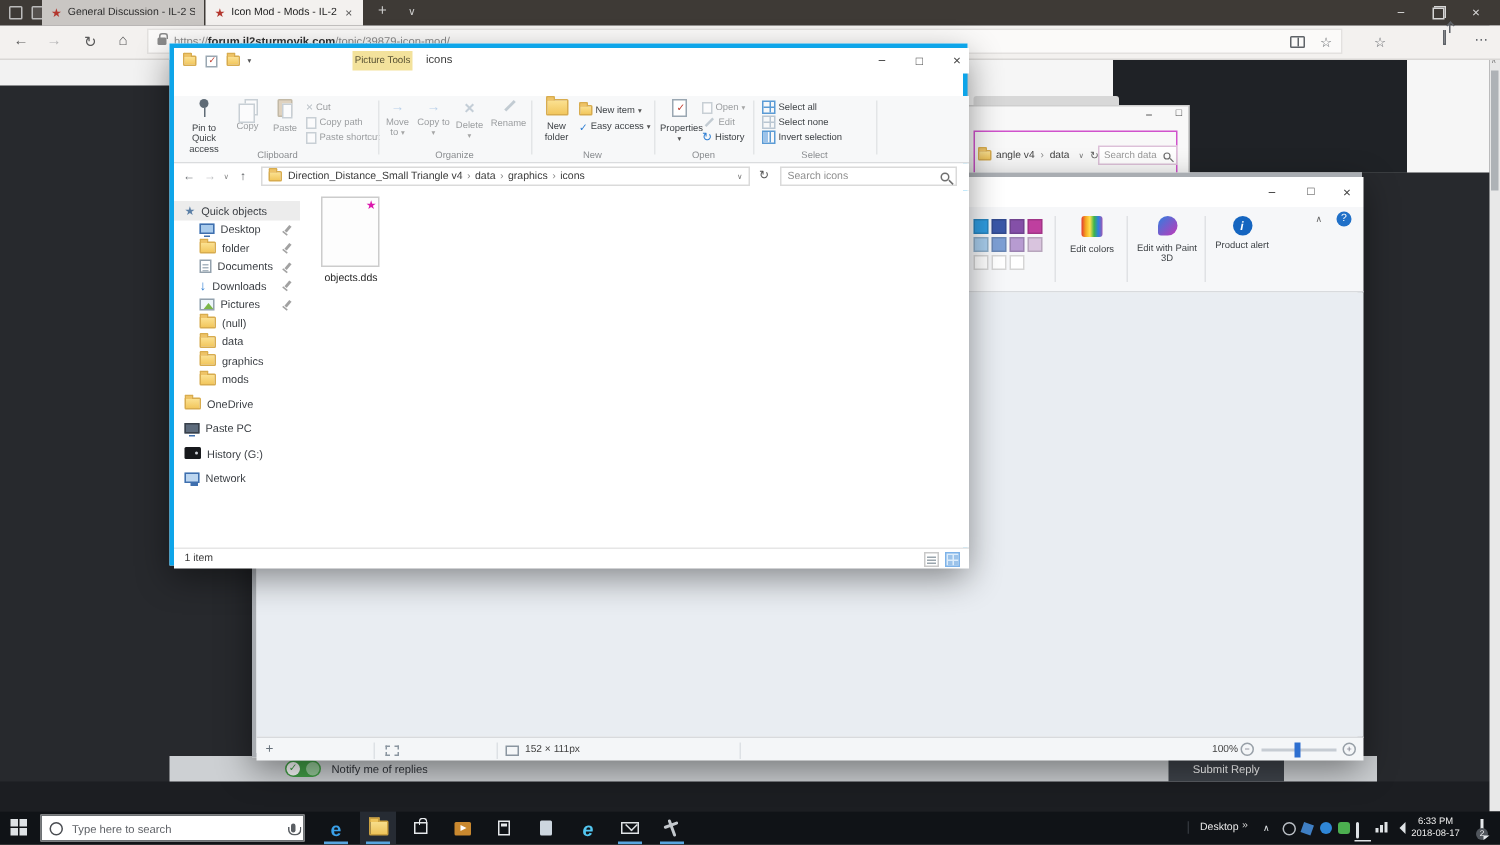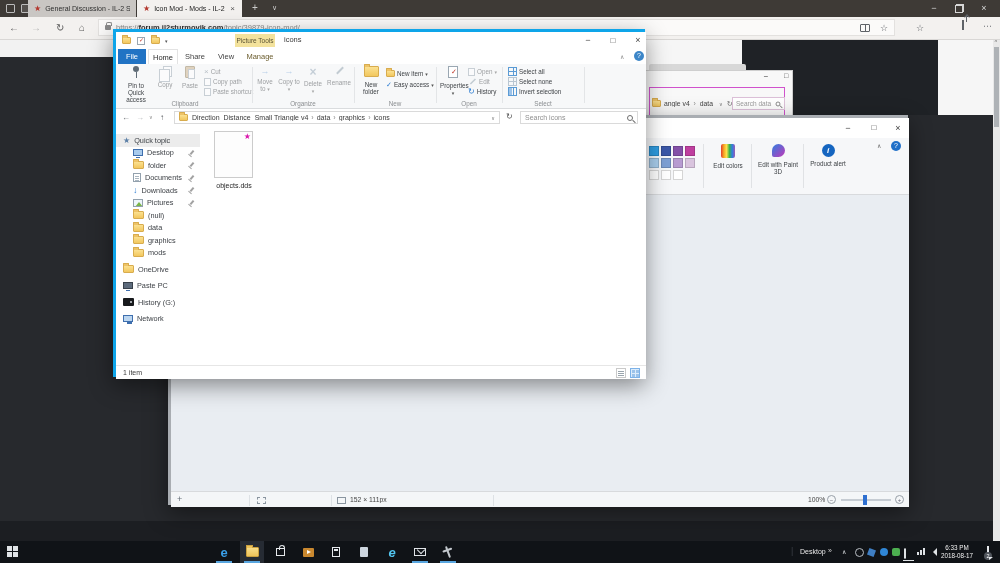--- a/index.html
+++ b/index.html
@@ -153,20 +153,28 @@
   <div class="abs" style="left:742px;top:40px;width:196px;height:75px;background:#1f2226;"></div>
   <div class="abs" style="left:649px;top:64px;width:97px;height:10px;background:#d8d8d8;border-radius:2px;"></div>
   <div class="abs" style="left:790px;top:75px;width:148px;height:40px;background:#1f2226;"></div>
   <div class="abs" style="left:0;top:521px;width:993px;height:20px;background:#1c1e22;"></div>
 
   <div class="abs" style="left:993px;top:17px;width:7px;height:524px;background:#e8e8e8;">
     <span class="abs" style="left:1px;top:20px;font-size:5px;color:#777;">∧</span>
     <span class="abs" style="left:1px;top:30px;width:5px;height:80px;background:#aeb2b6;"></span>
   </div>
 
+  <div class="abs" style="left:113px;top:504px;width:805px;height:17px;background:#cdd0d3;">
+    <span class="tgl" style="left:77px;top:3px;">
+      <span class="knob">✓</span>
+      <span class="ghost"></span>
+    </span>
+    <span class="abs nowrap" style="left:108px;top:4px;font-size:7.5px;color:#30343a;">Notify me of replies</span>
+    <span class="abs" style="left:666px;top:0;width:77px;height:17px;background:#3f444b;color:#fff;font-size:7.5px;text-align:center;line-height:17px;">Submit Reply</span>
+  </div>
 
   <div class="abs tabstrip">
     <span class="abs" style="left:6px;top:4px;width:9px;height:9px;border:1px solid #bbb;border-radius:1px;"></span>
     <span class="abs" style="left:21px;top:4px;width:9px;height:9px;border:1px solid #bbb;border-radius:1px;background:rgba(255,255,255,.12);"></span>
     <div class="etab nowrap" style="left:28px;width:108px;background:#c9c6c3;color:#2e2e2e;">
       <span class="fav">★</span>
       <span class="nowrap" style="width:88px;">General Discussion - IL-2 St</span>
     </div>
     <div class="etab nowrap" style="left:137px;width:105px;background:#f3f1ef;color:#222;">
       <span class="fav">★</span>
@@ -289,29 +297,20 @@
         </span>
       <span class="fld sm" style="margin-left:6px;"></span>
       <span style="margin-left:5px;font-size:5px;color:#555;">▾</span>
       <span class="abs" style="left:119px;top:2px;width:40px;height:13px;background:#f3e29c;color:#5a5334;font-size:6.5px;text-align:center;line-height:13px;">Picture Tools</span>
       <span class="abs nowrap" style="left:168px;top:3px;font-size:7.5px;color:#3a3a3a;">icons</span>
       <span class="abs" style="left:463px;top:1px;width:18px;height:15px;text-align:center;line-height:15px;color:#4a4a4a;font-size:9px;">−</span>
       <span class="abs" style="left:488px;top:1px;width:18px;height:15px;text-align:center;line-height:15px;color:#4a4a4a;font-size:8px;">□</span>
       <span class="abs" style="left:513px;top:1px;width:18px;height:15px;text-align:center;line-height:15px;color:#4a4a4a;font-size:9px;">×</span>
     </div>
 
-    <div class="abs" style="left:0;top:17px;width:530px;height:15px;background:#fff;">
-      <span class="abs" style="left:2px;top:0;width:28px;height:15px;background:#2173c4;color:#fff;font-size:7.5px;text-align:center;line-height:15px;">File</span>
-      <span class="abs" style="left:32px;top:0;width:30px;height:15px;background:#fff;border:1px solid #e3e3e3;border-bottom:none;color:#2b2b2b;font-size:7.5px;text-align:center;line-height:15px;">Home</span>
-      <span class="abs" style="left:64px;top:0;width:30px;height:15px;color:#444;font-size:7.5px;text-align:center;line-height:15px;">Share</span>
-      <span class="abs" style="left:96px;top:0;width:28px;height:15px;color:#444;font-size:7.5px;text-align:center;line-height:15px;">View</span>
-      <span class="abs" style="left:127px;top:0;width:34px;height:15px;color:#6b5d2e;font-size:7.5px;text-align:center;line-height:15px;">Manage</span>
-      <span class="abs" style="left:504px;top:4px;font-size:6px;color:#888;">∧</span>
-      <span class="abs helpc" style="left:518px;top:2px;">?</span>
-    </div>
 
     <div class="abs" style="left:0;top:32px;width:530px;height:45px;background:#f7f8f9;border-bottom:1px solid #dadcde;">
 
       <div class="rbig" style="left:4px;width:32px;">
         <span class="i-pin"></span>
         <div class="rbl">Pin to Quick access</div>
       </div>
       <div class="rbig dis" style="left:38px;width:22px;">
         <span class="i-copy"></span>
         <div class="rbl">Copy</div>
@@ -430,21 +429,21 @@
       <div class="abs flex" style="left:404px;top:2px;width:118px;height:13px;border:1px solid #dadada;background:#fff;padding:0 4px;">
         <span style="font-size:7px;color:#8f8f8f;flex:1;">Search icons</span>
         <span class="mag"></span>
       </div>
     </div>
 
     <div class="abs" style="left:0;top:95px;width:530px;height:238px;background:#fff;">
       <ul class="sbul" style="top:7px;">
         <li class="root hl">
           <span style="color:#5b7fa6;font-size:8px;">★</span>
-          <span>Quick topic</span>
+          <span>Quick objects</span>
         </li>
         <li>
           <span class="mon"></span>
           <span>Desktop</span>
           <span class="pinr"></span>
         </li>
         <li>
           <span class="fld"></span>
           <span>folder</span>
           <span class="pinr"></span>
@@ -519,20 +518,25 @@
 
   <div class="abs" style="left:0;top:541px;width:1000px;height:22px;background:#101317;">
     <span class="abs" style="left:7px;top:5px;">
         <span class="startw">
           <span></span>
           <span></span>
           <span></span>
           <span></span>
         </span>
       </span>
+    <div class="abs flex" style="left:27px;top:2px;width:176px;height:18px;background:#fff;border:1px solid #6e7275;padding:0 5px;gap:6px;">
+      <span class="ring"></span>
+      <span class="nowrap" style="font-size:7.5px;color:#5f6267;flex:1;">Type here to search</span>
+      <span class="mic"></span>
+    </div>
     <div class="tslot" style="left:212px;">
       <span style="color:#3aa0e9;font-weight:bold;font-size:13px;line-height:13px;">e</span>
       <span class="tund"></span>
     </div>
     <div class="tslot" style="left:240px;background:#262b33;">
       <span class="fldt"></span>
       <span class="tund"></span>
     </div>
     <div class="tslot" style="left:268px;">
         <span class="bag"></span>

